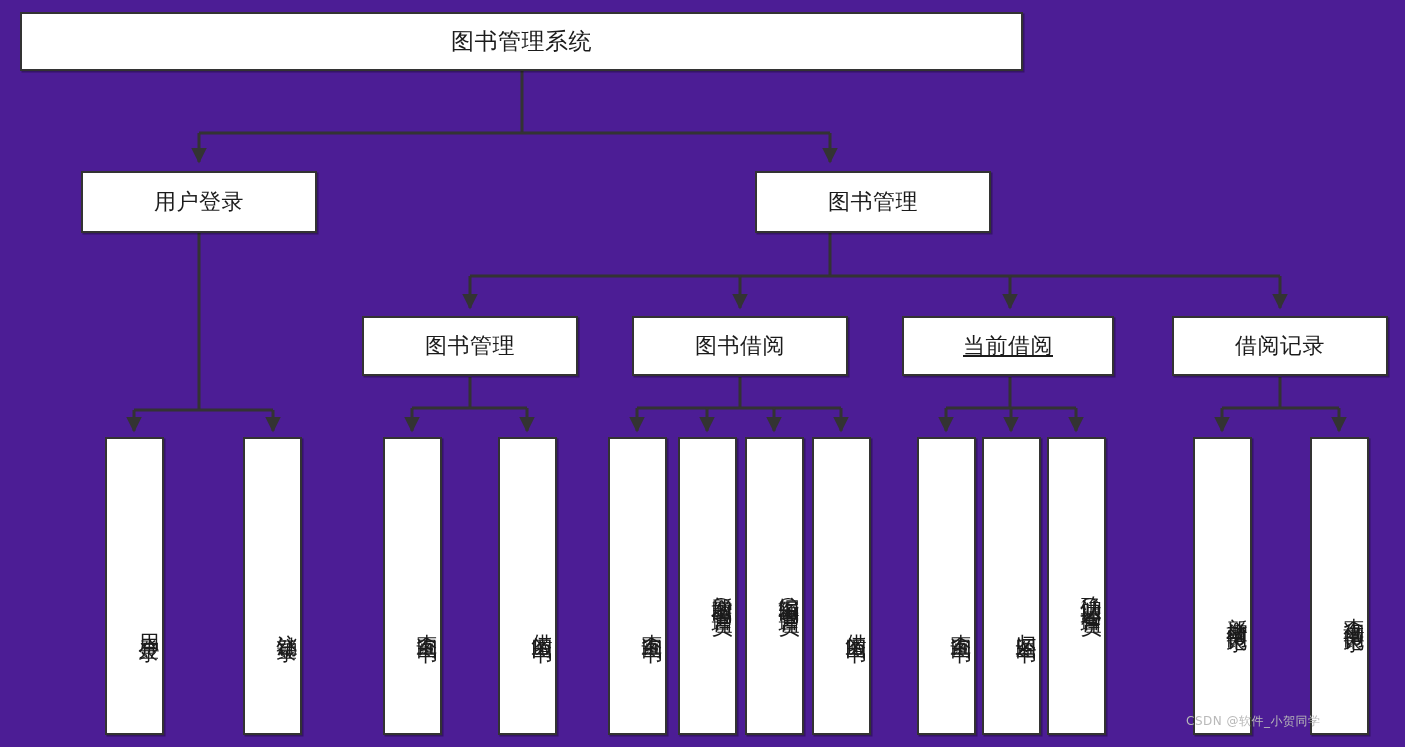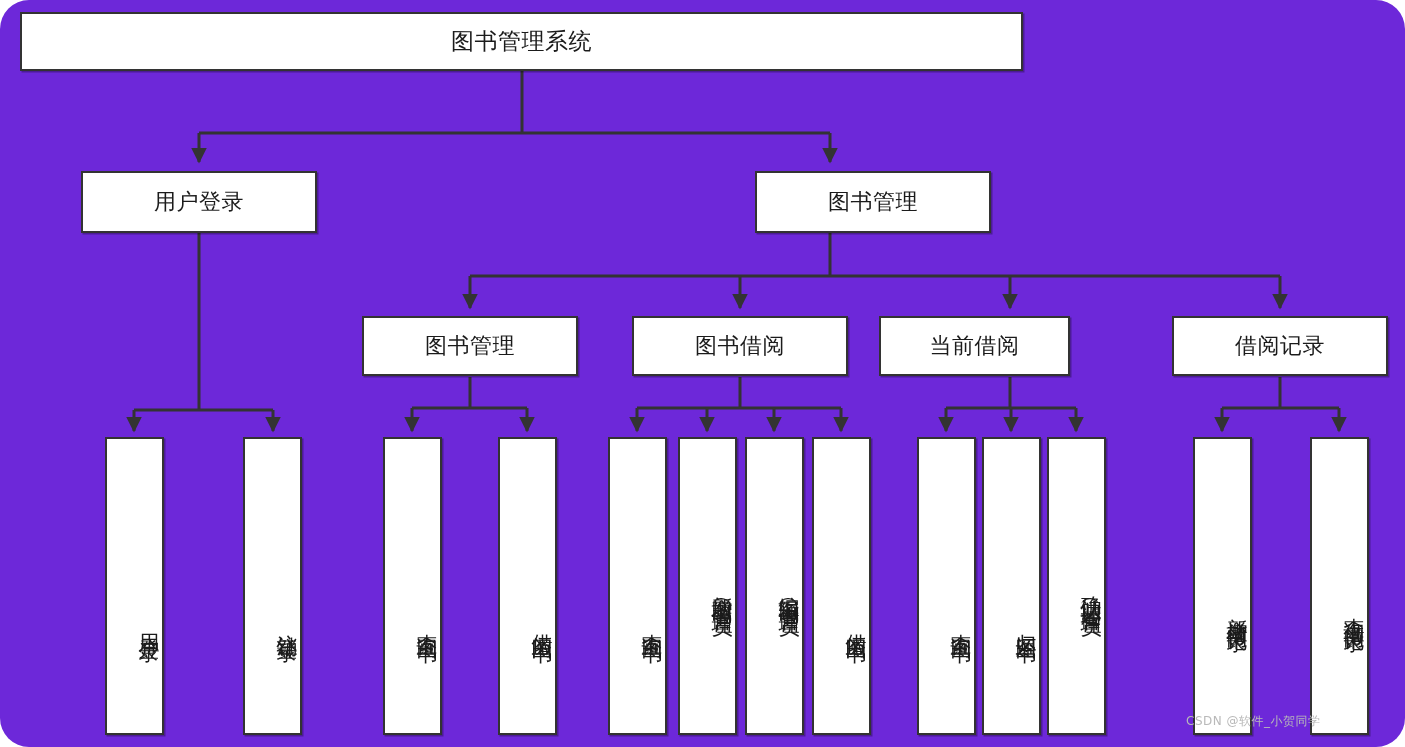--- a/index.html
+++ b/index.html
@@ -7,23 +7,22 @@
     padding: 0;
     background: #ffffff;
   }
   body {
     font-family: "DejaVu Sans", "Liberation Sans", sans-serif;
   }
   #canvas {
     position: relative;
     width: 1405px;
     height: 747px;
-    background: #6d28d9;
+    background: #4c1d95;
     overflow: hidden;
-    border-radius: 29px;
   }
   svg.connectors {
     position: absolute;
     left: 0;
     top: 0;
     width: 1405px;
     height: 747px;
     pointer-events: none;
   }
   .node {
@@ -133,21 +132,21 @@
   <div class="node horizontal" style="left:711px; top:171px; width:236px; height:62px;margin-left:44px;">
     <span>图书管理</span>
   </div>
 
   <div class="node horizontal" style="left:362px; top:316px; width:216px; height:60px;">
     <span>图书管理</span>
   </div>
   <div class="node horizontal" style="left:632px; top:316px; width:216px; height:60px;">
     <span>图书借阅</span>
   </div>
-  <div class="node horizontal" style="left:879px; top:316px; width:191px; height:60px;">
+  <div class="node horizontal" style="left:902px; top:316px; width:212px; height:60px;text-decoration:underline;">
     <span>当前借阅</span>
   </div>
   <div class="node horizontal" style="left:1172px; top:316px; width:216px; height:60px;">
     <span>借阅记录</span>
   </div>
 
   <div class="node vertical" style="left:105px; top:437px; width:59px; height:298px; padding-top:74px;">
     <span>用户登录</span>
   </div>
   <div class="node vertical" style="left:243px; top:437px; width:59px; height:298px; padding-top:74px;">

